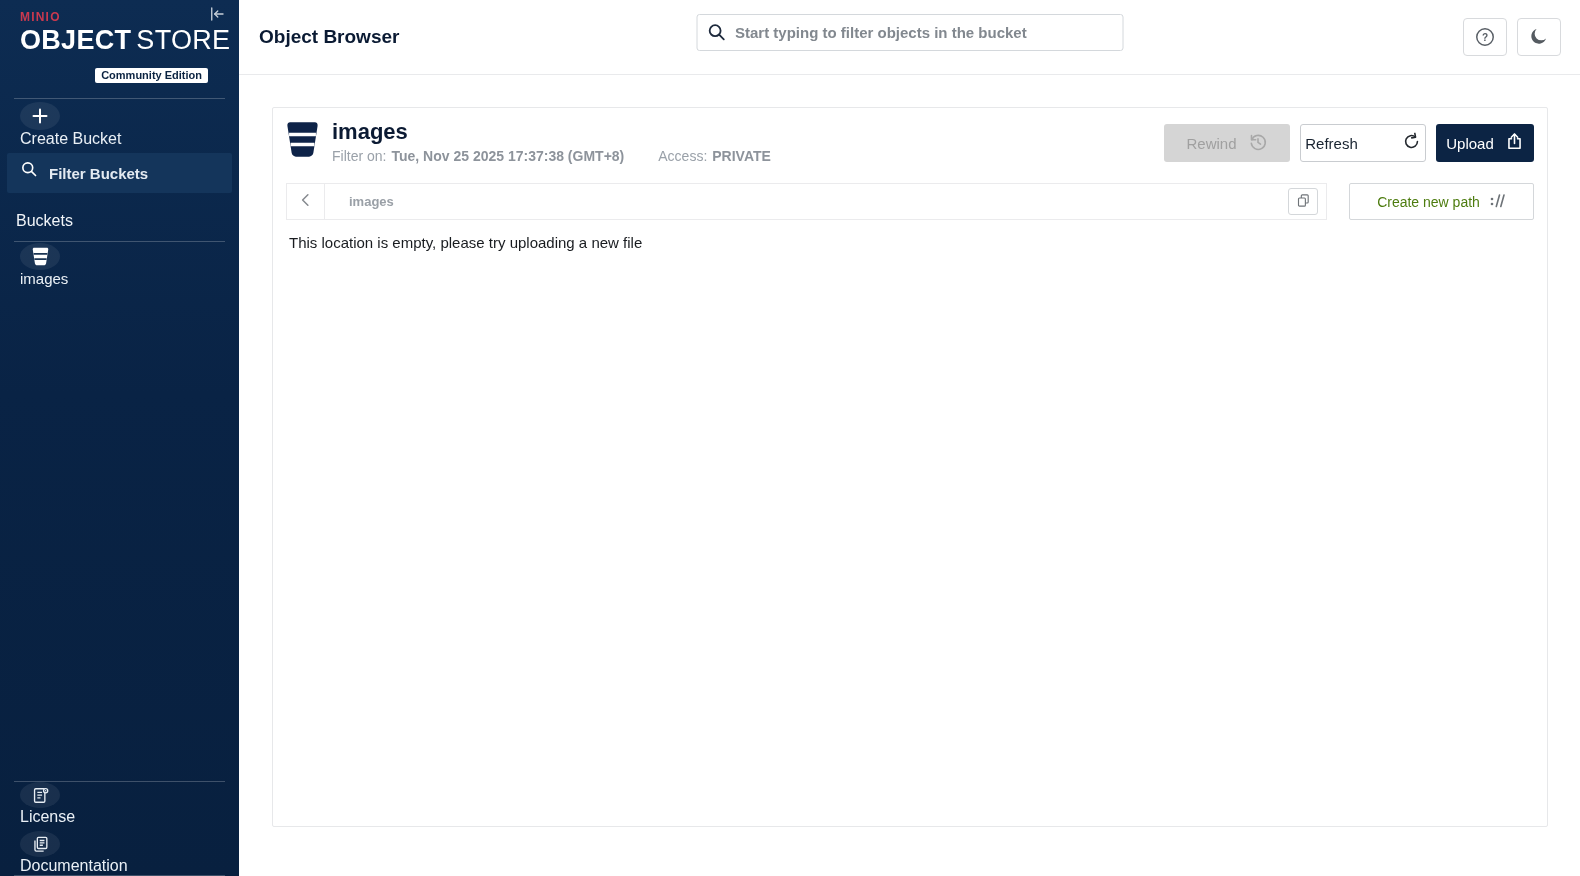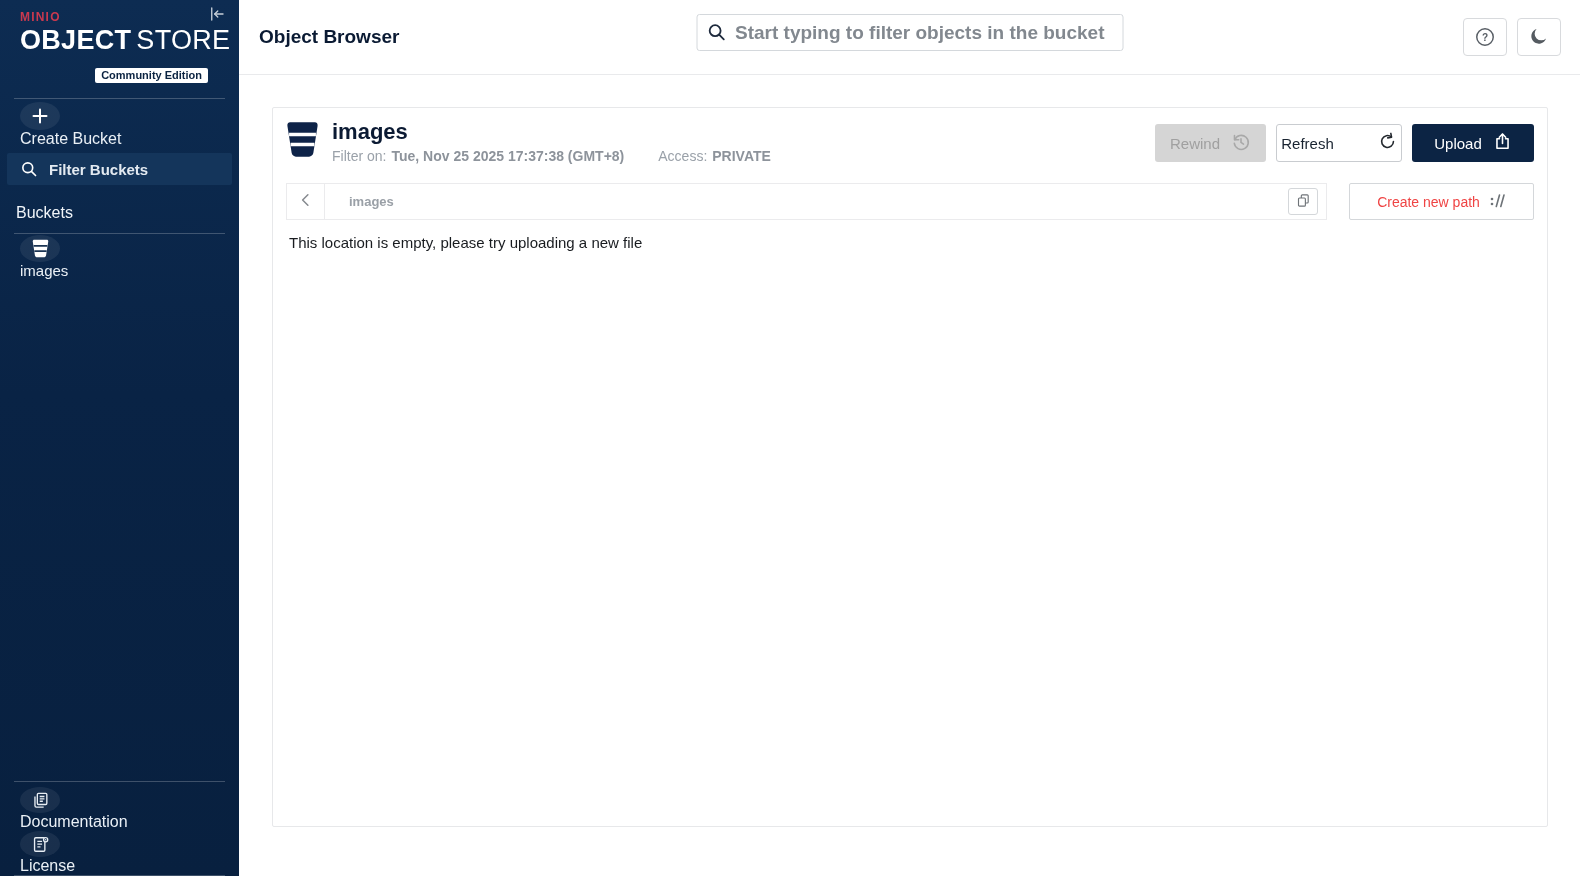--- a/index.html
+++ b/index.html
@@ -16,66 +16,66 @@
   .t-bold { font-weight:800; }
   .t-light { font-weight:300; margin-left:5px; }
   .badge-row { text-align:right; padding-right:13px; margin-top:9px; }
   .badge { display:inline-block; background:#fff; color:#0a2240; font-size:11px; font-weight:700; padding:1px 6px 2px; border-radius:2px; }
   .sd-div { border:none; border-top:1px solid rgba(255,255,255,.22); margin:0 14px; }
   .sd-div.top { margin-top:15px; }
   .sd-item { display:flex; align-items:flex-start; height:46px; padding-left:20px; font-size:16px; color:#eaf0f6; cursor:pointer;flex-direction:column; }
   .sd-ic { width:40px; height:40px; min-width:40px; border-radius:50%; background:rgba(255,255,255,.07);
     display:flex; align-items:center; justify-content:center; margin-right:17px; }
   .filter-wrap { margin:5px 7px 0; position:relative; }
-  .filter-input { width:100%; height:32px; background:#14355b; border:none; border-radius:2px;
+  .filter-input { width:100%; height:40px; background:#14355b; border:none; border-radius:2px;
     color:#fff; font-weight:600; font-size:15px; padding:0 8px 0 42px; font-family:inherit; outline:none; }
   .filter-input::placeholder { color:#e3eaf1; opacity:1; }
   .filter-ic { position:absolute; left:13px; top:7px; }
   .section-label { font-size:16px; color:#f1f5f9; padding:19px 0 11px 16px; }
   .sd-bottom { margin-top:auto; }
   .sd-bottom .sd-item { height:44px; font-size:16px; }
 
   
   .main { flex:1; display:flex; flex-direction:column; background:#fff; }
   .topbar { height:75px; min-height:75px; border-bottom:1px solid #e9eaec; display:flex; align-items:center; position:relative; background:#fff; }
   .page-title { margin-left:20px; font-size:19px; font-weight:700; color:#0a1a33; }
   .search-wrap { position:absolute; left:50%; top:14px; transform:translateX(-50%); width:427px; height:37px; }
   .search-input { width:100%; height:100%; border:1px solid #d4d8dc; border-radius:3px; padding:0 10px 0 38px;
-    font-size:19px; font-weight:600; color:#333; font-family:inherit; outline:none; }
+    font-size:15px; font-weight:600; color:#333; font-family:inherit; outline:none; }
   .search-input::placeholder { color:#82888f; opacity:1; }
   .search-ic { position:absolute; left:10px; top:8px; }
   .topbar-actions { margin-left:auto; margin-right:19px; display:flex; gap:10px; }
   .tb-btn { width:44px; height:38px; background:#fff; border:1px solid #d8dadd; border-radius:4px;
     display:flex; align-items:center; justify-content:center; cursor:pointer; }
 
   .content { flex:1; padding:32px 32px 0 33px; }
   .panel { border:1px solid #e7e8ea; border-radius:2px; background:#fff; height:720px; padding:11px 13px; }
 
   .panel-header { display:flex; align-items:flex-start; }
   .bkt-icon { margin:2px 13px 0 0; }
   .bkt-name { font-size:22px; font-weight:700; color:#0b1a33; line-height:1.15; }
   .bkt-meta { display:flex; align-items:center; font-size:14px; color:#9aa1a9; margin-top:4px; }
   .meta-val { font-weight:700; color:#8d939b; margin-left:5px; }
   .meta-gap { width:34px; }
   .header-actions { margin-left:auto; display:flex; gap:10px; margin-top:5px; }
   .btn { height:38px; border-radius:3px; font-size:15px; display:flex; align-items:center; justify-content:center;
     gap:11px; padding:0 14px; font-family:inherit; cursor:pointer; }
-  .btn-disabled { background:#d5d5d5; color:#a0a0a0; border:none; width:111px; cursor:default; }
+  .btn-disabled { background:#d5d5d5; color:#a0a0a0; border:none; width:126px; cursor:default; }
   .btn-outline { background:#fff; border:1px solid #c9ccd0; color:#182330; width:126px;gap:44px; }
-  .btn-primary { background:#0c2444; color:#fff; border:none; width:122px; }
+  .btn-primary { background:#0c2444; color:#fff; border:none; width:98px; }
 
   .path-row { display:flex; margin-top:19px; align-items:stretch; }
   .breadcrumb-bar { flex:1; border:1px solid #ebebed; display:flex; align-items:center; height:37px; background:#fff; }
   .bc-back { width:38px; height:100%; border:none; border-right:1px solid #ebebed; background:#fff;
     display:flex; align-items:center; justify-content:center; cursor:pointer; }
   .bc-path { margin-left:24px; font-size:13px; font-weight:700; color:#9aa0a7; }
   .bc-copy { margin-left:auto; margin-right:8px; width:30px; height:27px; border:1px solid #d4d7da; border-radius:3px;
     background:#fff; display:flex; align-items:center; justify-content:center; cursor:pointer; }
   .create-path-btn { margin-left:22px; width:185px; height:37px; border:1px solid #d4d7da; border-radius:2px; background:#fff;
-    display:flex; align-items:center; justify-content:center; gap:10px; font-size:14px; color:#ef4444; font-family:inherit; cursor:pointer; }
+    display:flex; align-items:center; justify-content:center; gap:10px; font-size:14px; color:#4d7c0f; font-family:inherit; cursor:pointer; }
   .empty-msg { margin:14px 0 0 3px; font-size:15px; color:#191c20; }
 </style>
 </head>
 <body>
 
 <aside class="sidebar">
   <button class="collapse-btn">
     <span>
       <svg width="18" height="18" viewBox="0 0 24 24" fill="none" stroke="#c7d0d9" stroke-width="1.8" stroke-linecap="round" stroke-linejoin="round">
         <path d="M5 4v16"></path>
@@ -125,40 +125,40 @@
       <svg width="17" height="19" viewBox="0 0 24 27">
         <path d="M3 1 H21 C22.4 1 23.3 2.2 23 3.6 L19.9 23.4 C19.6 24.9 18.3 26 16.8 26 H7.2 C5.7 26 4.4 24.9 4.1 23.4 L1 3.6 C0.7 2.2 1.6 1 3 1 Z" fill="#ffffff"></path>
         <path d="M2.2 9.8 H21.8 M3.3 17.2 H20.7" stroke="#1b3554" stroke-width="2.6"></path>
       </svg>
     </span>
     <span style="font-size:15px;">images</span>
   </div>
 
   <div class="sd-bottom">
     <hr class="sd-div">
-    <div class="sd-item" style="margin-top:5px;">
-      <span class="sd-ic">
-        <svg width="19" height="19" viewBox="0 0 24 24" fill="none" stroke="#e8eef4" stroke-width="1.7" stroke-linejoin="round">
-          <path d="M5 7v11.5c0 1 .8 1.8 1.8 1.8H16"></path>
-          <rect x="8" y="3" width="12" height="14" rx="1.5"></rect>
-          <path d="M11 7h6M11 10h6M11 13h4"></path>
-        </svg>
-      </span>
-      <span>Documentation</span>
-    </div>
     <div class="sd-item">
       <span class="sd-ic">
         <svg width="19" height="19" viewBox="0 0 24 24" fill="none" stroke="#e8eef4" stroke-width="1.7" stroke-linejoin="round">
           <rect x="4.5" y="3.5" width="13" height="17" rx="1.5"></rect>
           <path d="M8 8h6M8 11.5h6M8 15h4"></path>
           <circle cx="18.5" cy="6" r="2.6" fill="#092345"></circle>
           <circle cx="18.5" cy="6" r="1" fill="#e8eef4" stroke="none"></circle>
         </svg>
       </span>
       <span>License</span>
+    </div>
+    <div class="sd-item" style="margin-top:5px;">
+      <span class="sd-ic">
+        <svg width="19" height="19" viewBox="0 0 24 24" fill="none" stroke="#e8eef4" stroke-width="1.7" stroke-linejoin="round">
+          <path d="M5 7v11.5c0 1 .8 1.8 1.8 1.8H16"></path>
+          <rect x="8" y="3" width="12" height="14" rx="1.5"></rect>
+          <path d="M11 7h6M11 10h6M11 13h4"></path>
+        </svg>
+      </span>
+      <span>Documentation</span>
     </div>
     <hr class="sd-div">
   </div>
 </aside>
 
 <div class="main">
 
   <header class="topbar">
     <h1 class="page-title">Object Browser</h1>
 

